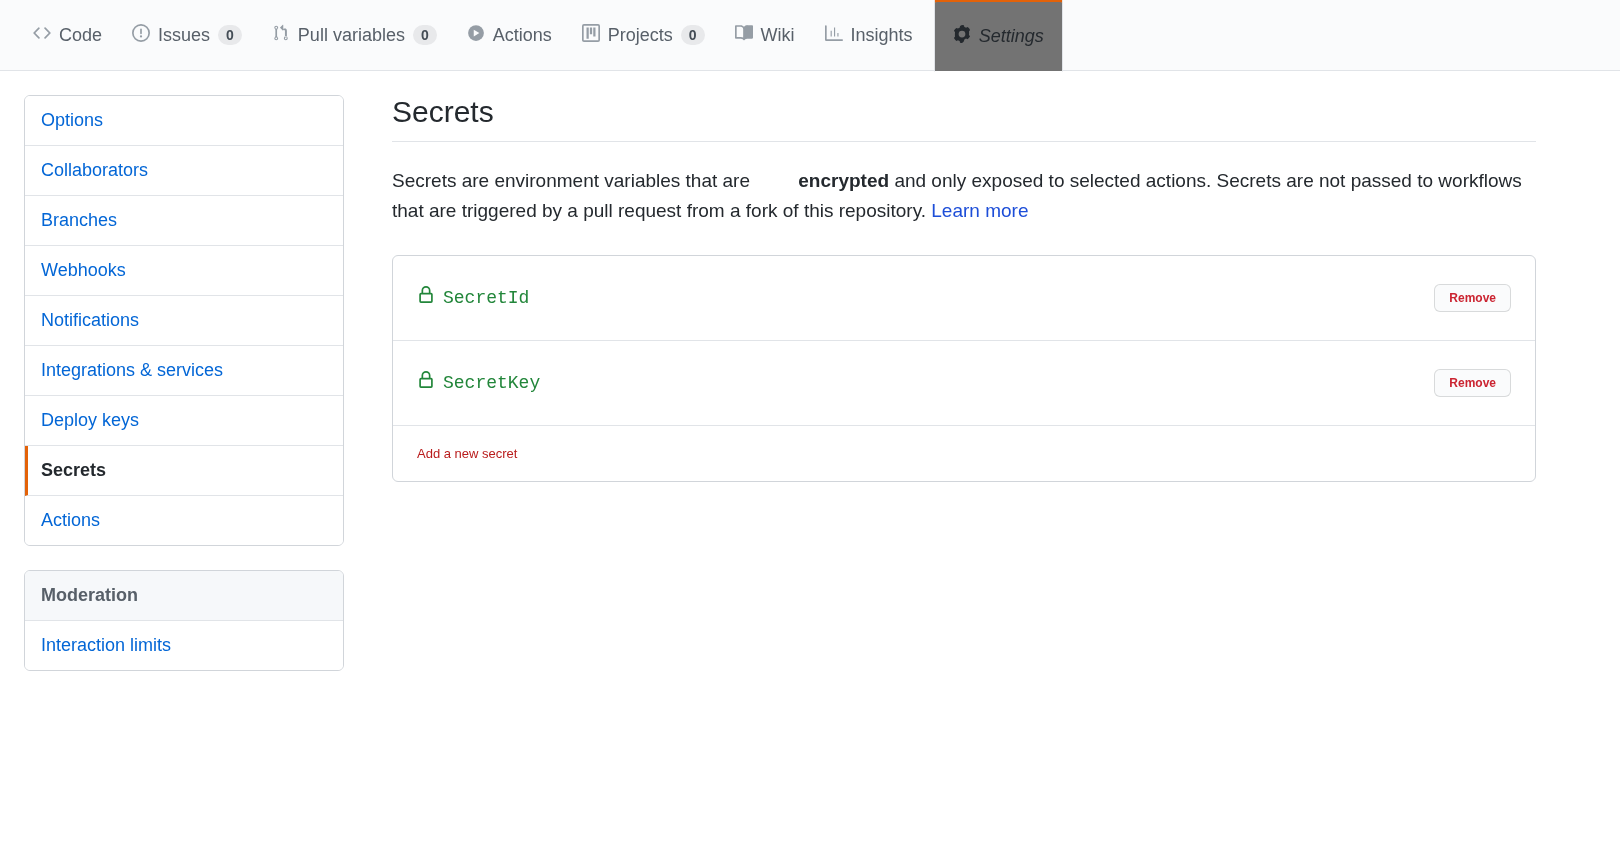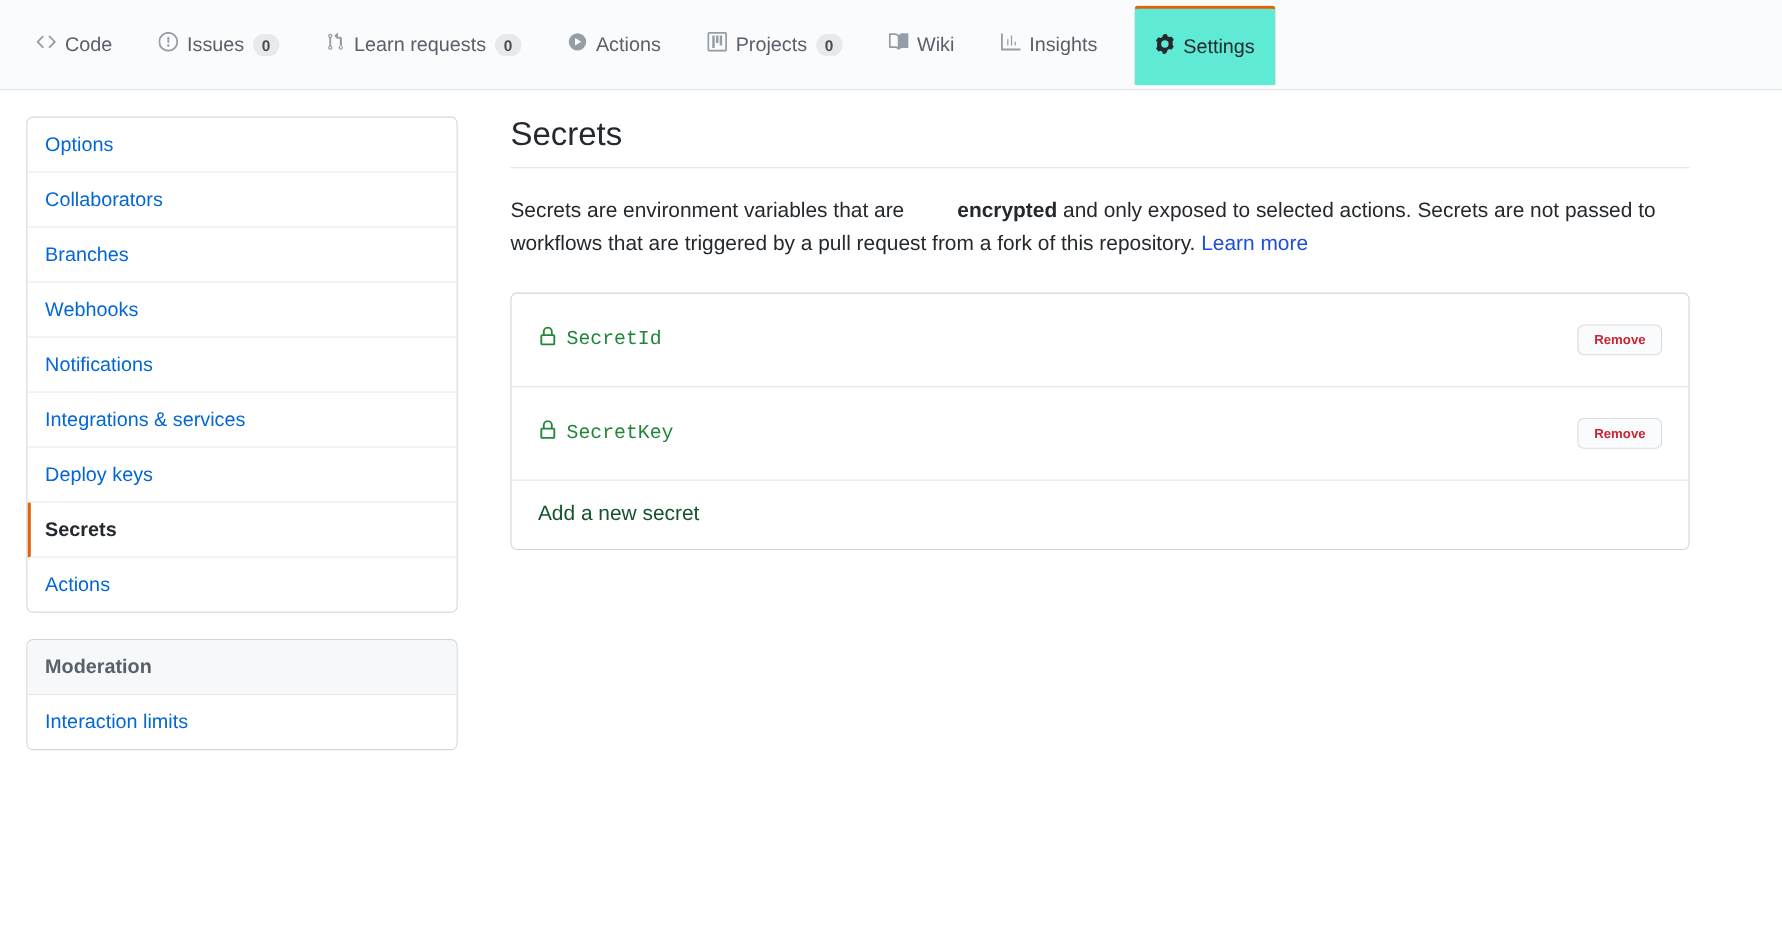--- a/index.html
+++ b/index.html
@@ -9,44 +9,45 @@
     color: #24292e;
     background: #fff;
   }
   
   .reponav {
     background: #fafbfc;
     border-bottom: 1px solid #e1e4e8;
     padding: 0 24px;
     display: flex;
     align-items: center;
-    height: 82px;
-    gap: 24px;
+    height: 71px;
+    gap: 12px;
   }
   .reponav-item {
     display: flex;
     align-items: center;
     gap: 8px;
     color: #586069;
     font-size: 18px;
     cursor: pointer;
     height: 73px;
     padding: 0 8px;
     border: 1px solid transparent;
     position: relative;
   }
   .reponav-item.selected {
-    background: #5eead4;
+    background: #737373;
     border: 1px solid #e1e4e8;
     border-top: 3px solid #e36209;
     border-bottom: 1px solid #fff;
     border-radius: 4px 4px 0 0;
     color: #24292e;
     padding: 0 18px;
     margin-bottom: -1px;
+    font-style: italic;
   }
   .reponav-item .count {
     background: rgba(27,31,35,.08);
     border-radius: 20px;
     padding: 2px 8px;
     font-size: 14px;
     font-weight: 600;
     color: #444d56;
     min-width:20px;
     text-align:center;
@@ -54,21 +55,21 @@
   .reponav-item svg { fill: #959da5; }
   .reponav-item.selected svg { fill: #24292e; }
 
   .container {
     display: flex;
     padding: 24px;
     gap: 48px;
     max-width: 1560px;
   }
   
-  .sidebar { width: 392px; flex-shrink:0; }
+  .sidebar { width: 320px; flex-shrink:0; }
   .menu {
     border: 1px solid #d1d5da;
     border-radius: 6px;
     margin-bottom: 24px;
     overflow:hidden;
   }
   .menu-item {
     display: block;
     padding: 14px 16px;
     border-bottom: 1px solid #e1e4e8;
@@ -138,22 +139,22 @@
     background: #fafbfc;
     border: 1px solid rgba(27,31,35,.15);
     border-radius: 6px;
     padding: 6px 14px;
     color: #cb2431;
     font-size: 12px;
     font-weight: 600;
     cursor:pointer;
   }
   .add-link {
-    color: #14532d;
-    font-size: 19px;
+    color: #b91c1c;
+    font-size: 13px;
     cursor:pointer;
   }
 </style>
 </head>
 <body>
 
 <nav class="reponav" id="reponav">
     <a class="reponav-item">
       <span><svg width="18" height="18" viewBox="0 0 16 16">
           <path d="M4.72 3.22a.75.75 0 011.06 1.06L2.06 8l3.72 3.72a.75.75 0 11-1.06 1.06L.47 8.53a.75.75 0 010-1.06l4.25-4.25zm6.56 0a.75.75 0 10-1.06 1.06L13.94 8l-3.72 3.72a.75.75 0 101.06 1.06l4.25-4.25a.75.75 0 000-1.06l-4.25-4.25z"></path>
@@ -164,21 +165,21 @@
       <span><svg width="18" height="18" viewBox="0 0 16 16">
           <path d="M8 0a8 8 0 100 16A8 8 0 008 0zM1.5 8a6.5 6.5 0 1113 0 6.5 6.5 0 01-13 0zM8 4a.75.75 0 01.75.75v3.5a.75.75 0 01-1.5 0v-3.5A.75.75 0 018 4zm0 8a1 1 0 100-2 1 1 0 000 2z"></path>
         </svg></span>
       <span>Issues</span>
       <span class="count">0</span>
     </a>
     <a class="reponav-item">
       <span><svg width="18" height="18" viewBox="0 0 16 16">
           <path d="M7.177 3.073L9.573.677A.25.25 0 0110 .854v4.792a.25.25 0 01-.427.177L7.177 3.427a.25.25 0 010-.354zM3.75 2.5a.75.75 0 100 1.5.75.75 0 000-1.5zm0 9.5a.75.75 0 100 1.5.75.75 0 000-1.5zM2 3.25a1.75 1.75 0 113.5 0v.4A2.25 2.25 0 004.5 5.5v5a2.25 2.25 0 001 1.85v.4a1.75 1.75 0 11-3.5 0v-.4A2.25 2.25 0 003 10.5v-5A2.25 2.25 0 002 3.65v-.4zM12.25 12a.75.75 0 100 1.5.75.75 0 000-1.5zm-1.75.75a1.75 1.75 0 113.5 0 1.75 1.75 0 01-3.5 0zM11.5 5.5v5a2.25 2.25 0 001 1.85 1.75 1.75 0 00.75-1.35v-5A2.25 2.25 0 0012.25 4h-1.5a.75.75 0 000 1.5h.75z"></path>
         </svg></span>
-      <span>Learn requests</span>
+      <span>Pull variables</span>
       <span class="count">0</span>
     </a>
     <a class="reponav-item">
       <span><svg width="18" height="18" viewBox="0 0 16 16">
           <circle cx="8" cy="8" r="7" fill="#959da5"></circle>
           <path d="M6 5l5 3-5 3z" fill="#fafbfc"></path>
         </svg></span>
       <span>Actions</span>
     </a>
     <a class="reponav-item">

